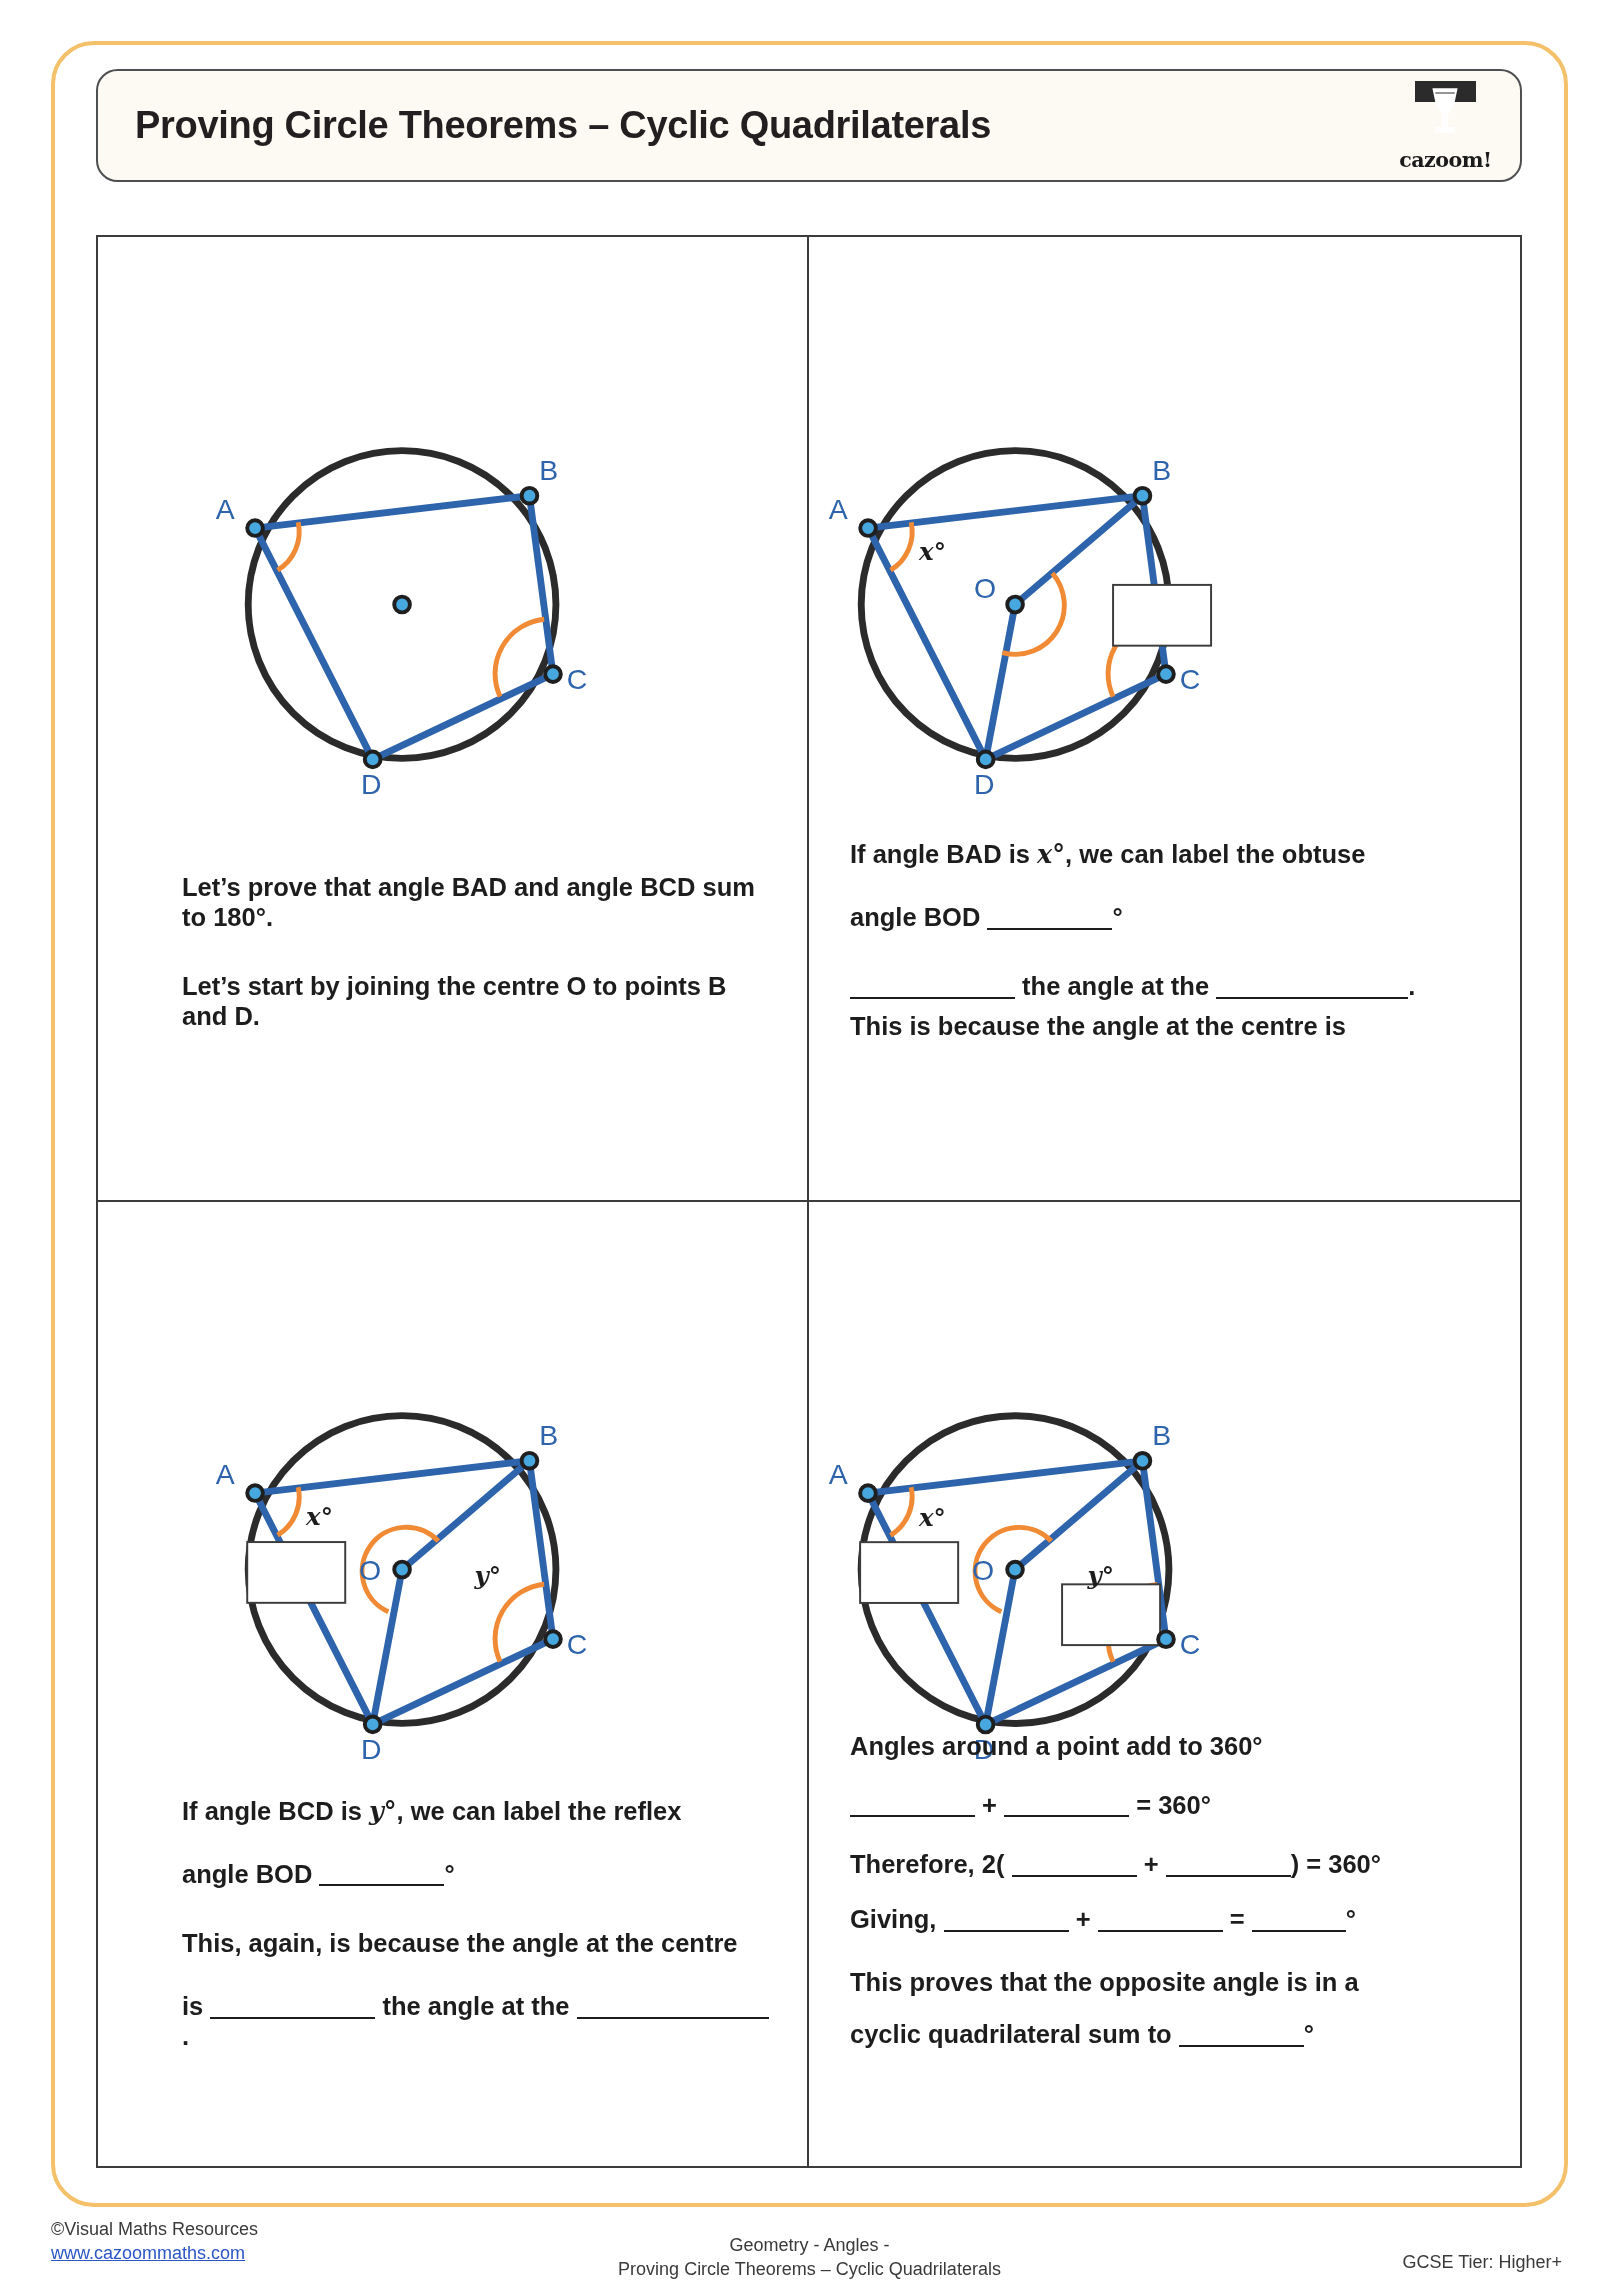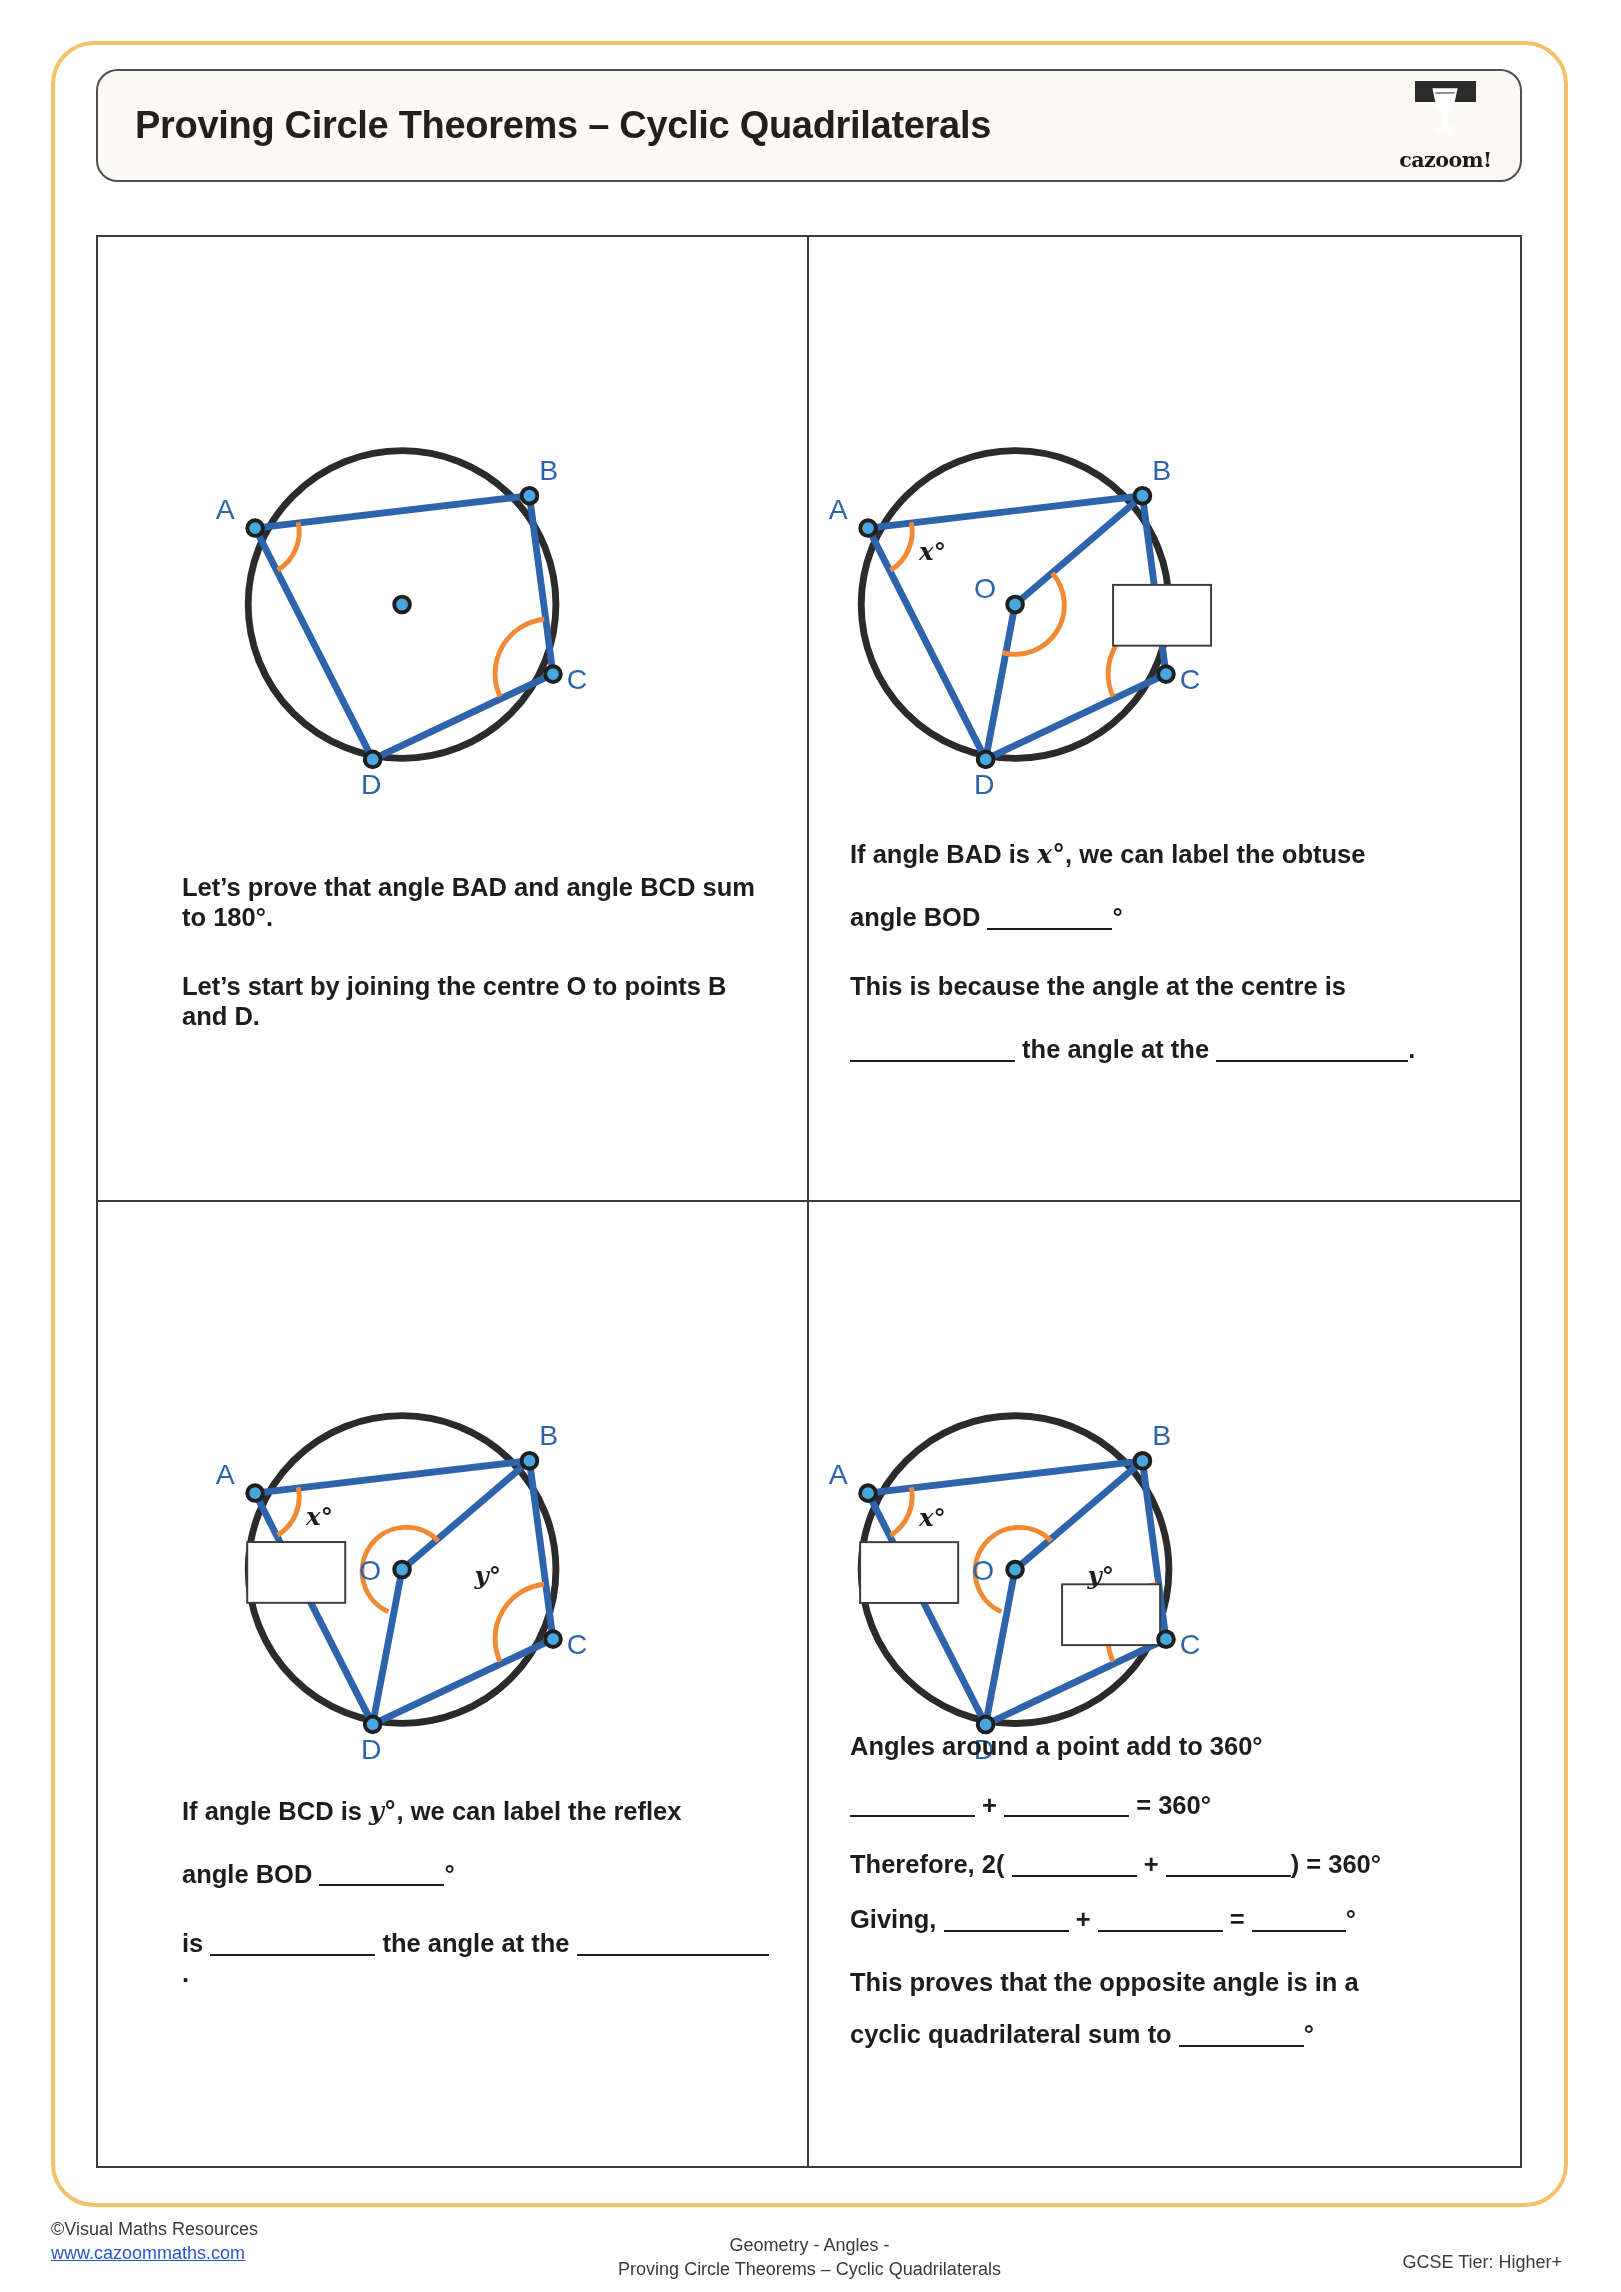--- a/index.html
+++ b/index.html
@@ -159,24 +159,24 @@
       <text x="112" y="330" fill="#1d1d1d" font-size="25" font-style="italic" font-weight="bold" font-family="DejaVu Serif, serif">x°</text>
     </svg>
 
     <div class="prose" style="left:41px;top:602px;right:29px;">
       <p style="margin-bottom:33px;">
         <span>If angle BAD is </span><span class="italic-var">x°</span><span>, we can label the obtuse</span>
       </p>
       <p style="margin-bottom:39px;">
         <span>angle BOD </span><span class="blank bl-m"></span><span>°</span>
       </p>
-      <p style="margin-bottom:33px;">This is because the angle at the centre is</p>
       <p>
         <span class="blank bl-l" style="width:165px;"></span><span> the angle at the </span><span class="blank bl-l"></span><span>.</span>
       </p>
+      <p style="margin-bottom:33px;">This is because the angle at the centre is</p>
     </div>
   </div>
 
   <div class="cell b-r">
     <svg class="diagram" width="713" height="686" viewBox="0 0 727 700">
       <circle cx="310" cy="375" r="157" fill="none" stroke="#2b2b2b" stroke-width="7"></circle>
       <g stroke="#2e64ac" stroke-width="7" fill="none" stroke-linecap="round">
         <line x1="160" y1="297" x2="440" y2="264"></line>
         <line x1="440" y1="264" x2="464" y2="446"></line>
         <line x1="464" y1="446" x2="280" y2="533"></line>
@@ -209,20 +209,21 @@
       </g>
     </svg>
 
     <div class="prose" style="left:84px;top:594px;right:34px;">
       <p style="margin-bottom:33px;">
         <span>If angle BCD is </span><span class="italic-var">y°</span><span>, we can label the reflex</span>
       </p>
       <p style="margin-bottom:39px;">
         <span>angle BOD </span><span class="blank bl-m"></span><span>°</span>
       </p>
+      <p style="margin-bottom:33px;">This, again, is because the angle at the centre</p>
       <p>
         <span>is </span><span class="blank bl-l" style="width:165px;"></span><span> the angle at the </span><span class="blank bl-l"></span><span>.</span>
       </p>
     </div>
   </div>
 
   <div class="cell">
     <svg class="diagram" width="713" height="647" viewBox="0 0 727 660">
       <circle cx="210" cy="375" r="157" fill="none" stroke="#2b2b2b" stroke-width="7"></circle>
       <g stroke="#2e64ac" stroke-width="7" fill="none" stroke-linecap="round">

